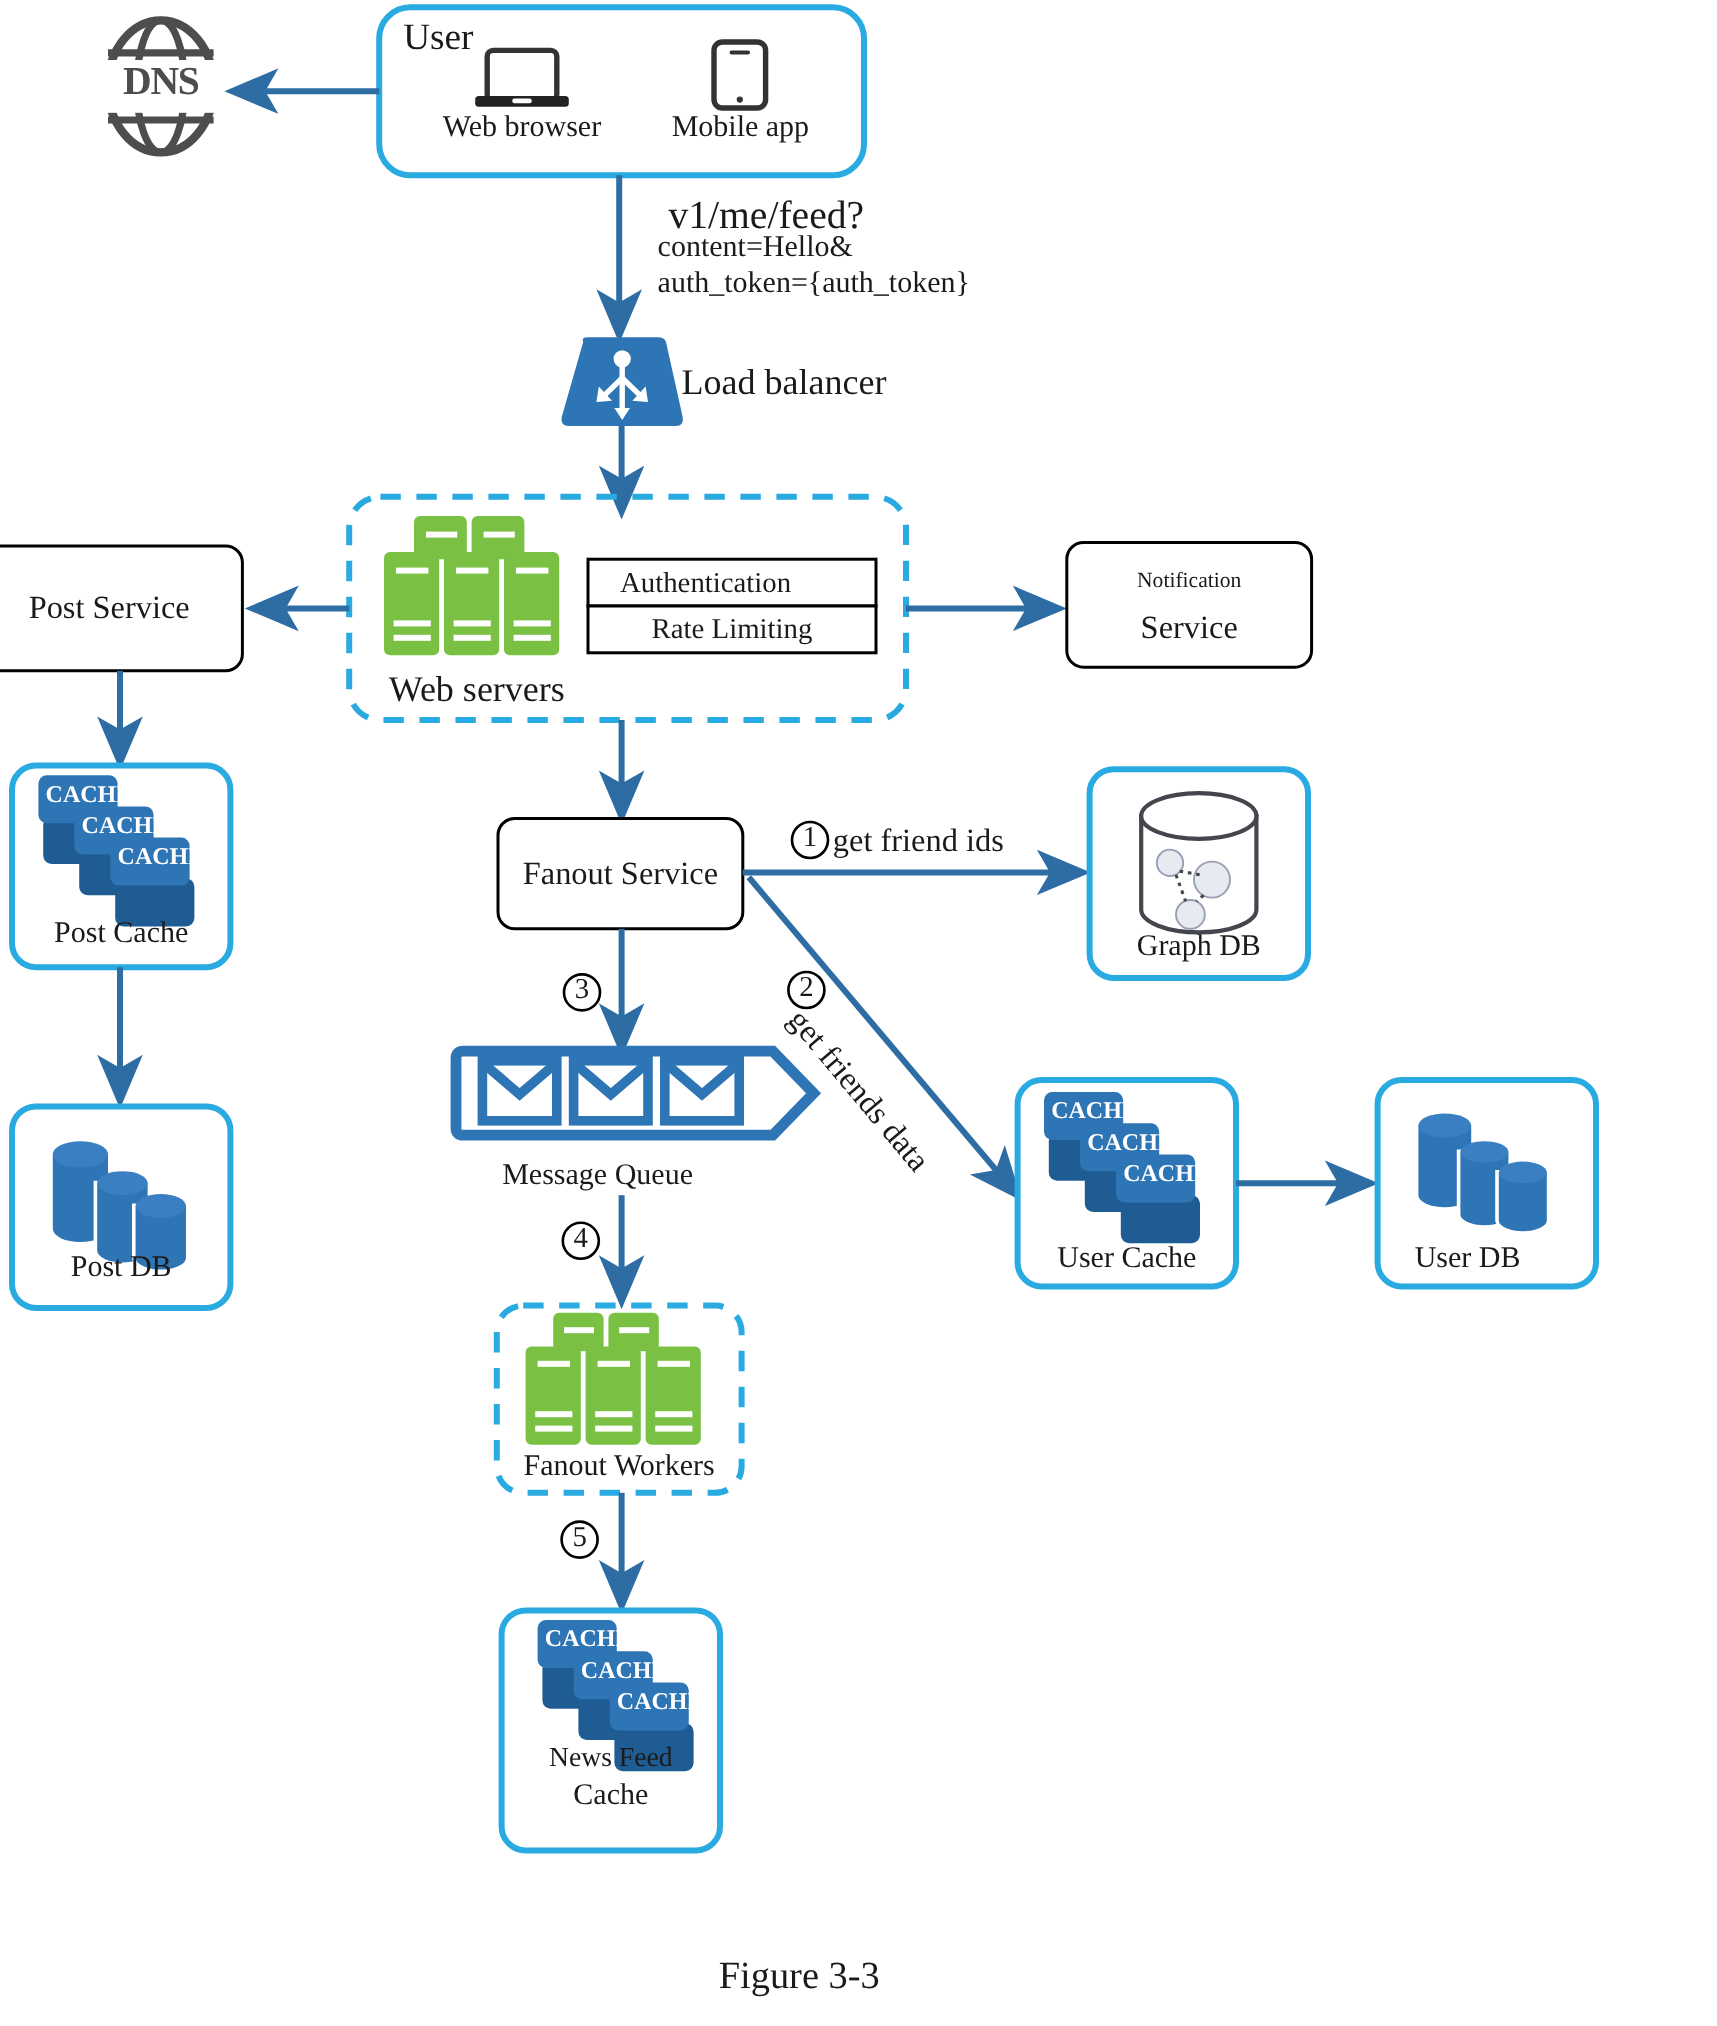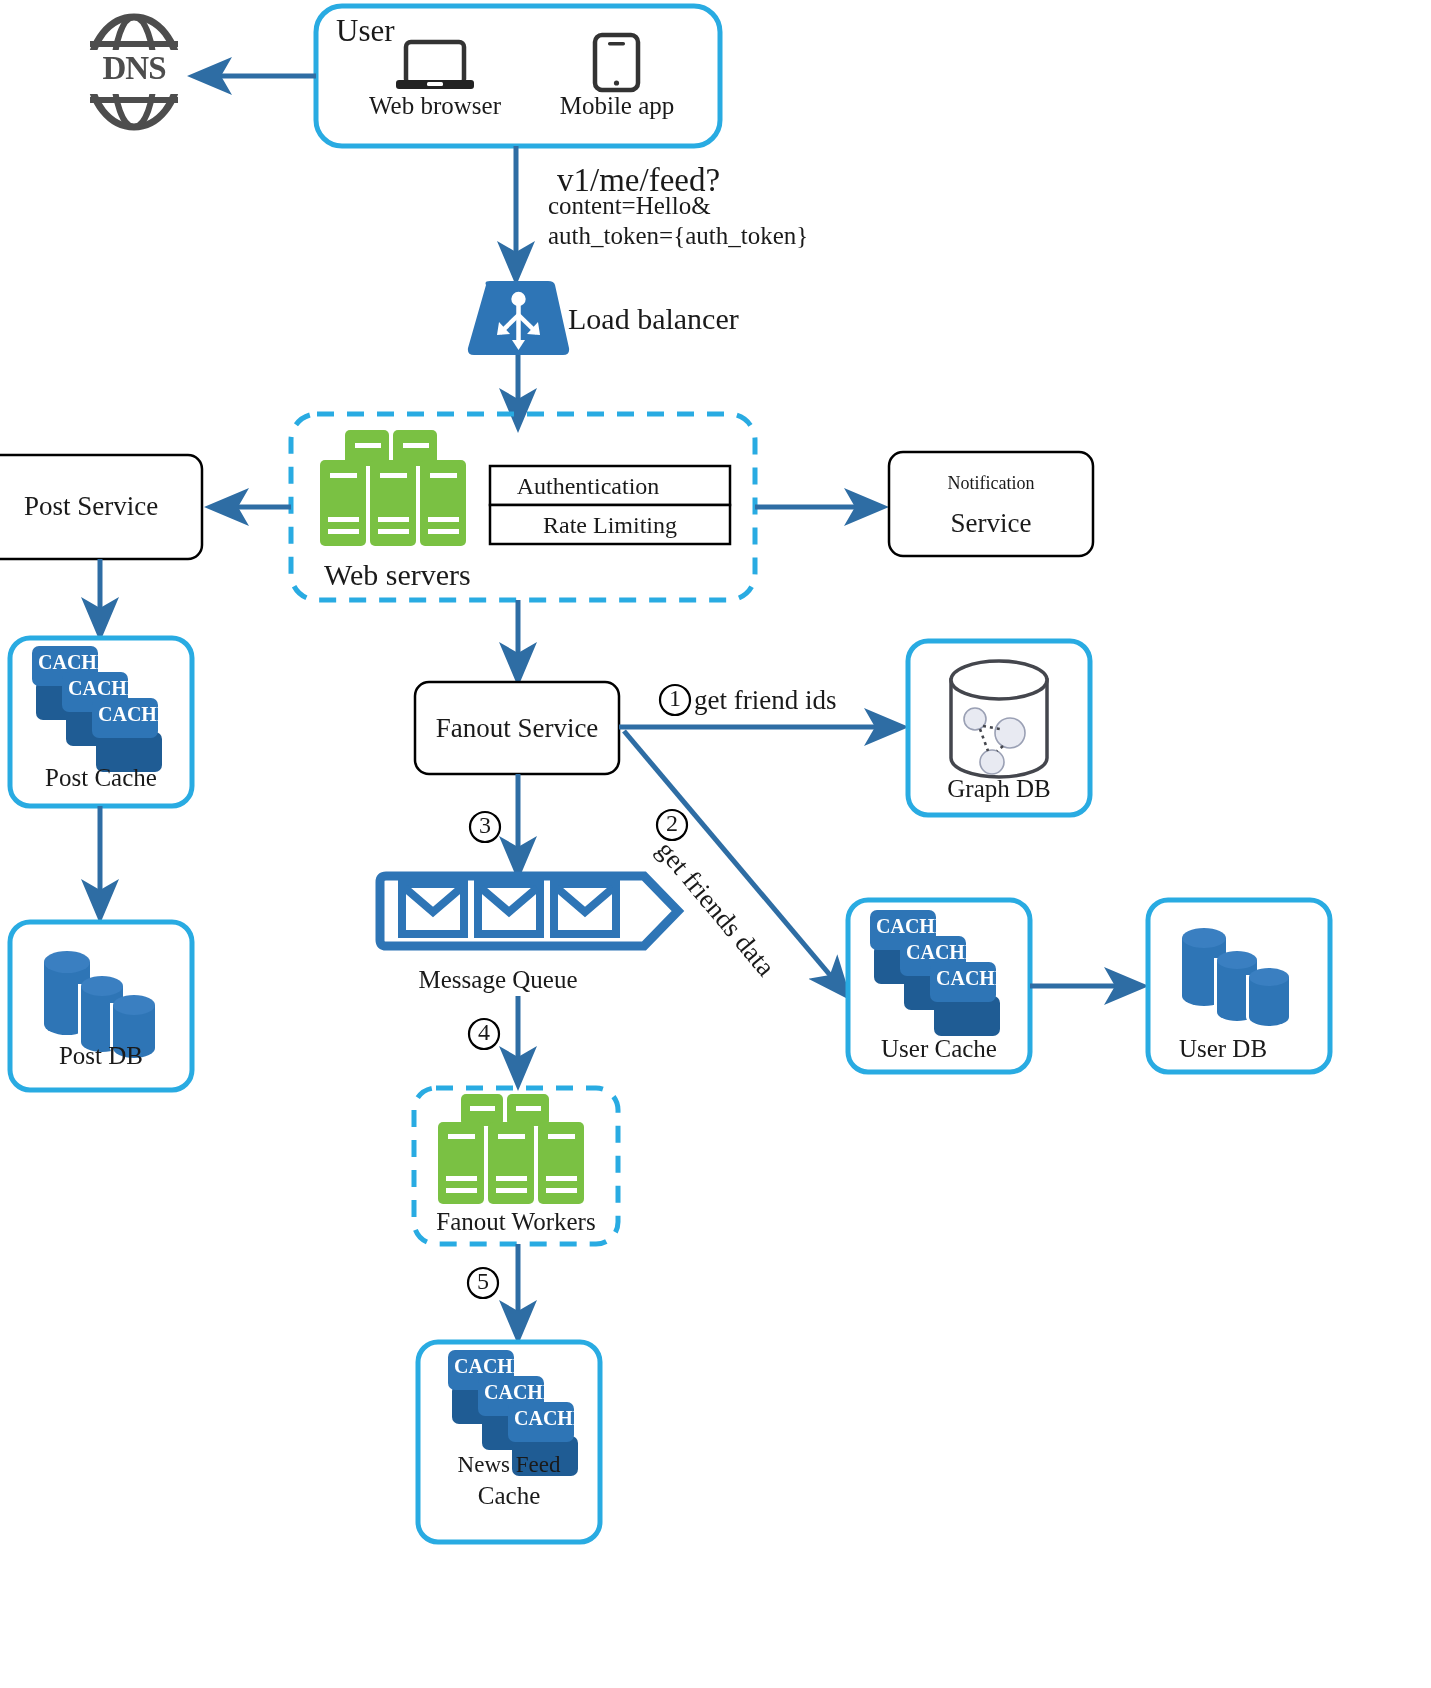--- a/index.html
+++ b/index.html
@@ -307,14 +307,15 @@
   <div class="txt sans ctr" style="left:1132px; top:1035px; width:182px; font-size:25px;">User DB</div>
 
   <div class="txt sans ctr" style="left:414px; top:1208px; width:204px; font-size:25px;">Fanout Workers</div>
 
   <div class="txt sans" style="left:454px; top:1355px; font-size:20px; font-weight:700; color:#ffffff;">CACHE</div>
   <div class="txt sans" style="left:484px; top:1381px; font-size:20px; font-weight:700; color:#ffffff;">CACHE</div>
   <div class="txt sans" style="left:514px; top:1407px; font-size:20px; font-weight:700; color:#ffffff;">CACHE</div>
   <div class="txt sans ctr" style="left:418px; top:1452px; width:182px; font-size:23px;">News Feed</div>
   <div class="txt sans ctr" style="left:418px; top:1482px; width:182px; font-size:25px;">Cache</div>
 
+  <div class="txt sans ctr" style="left:516px; top:1628px; width:300px; font-size:32px;">Figure 3-3</div>
 
 </div>
 
 </body></html>

